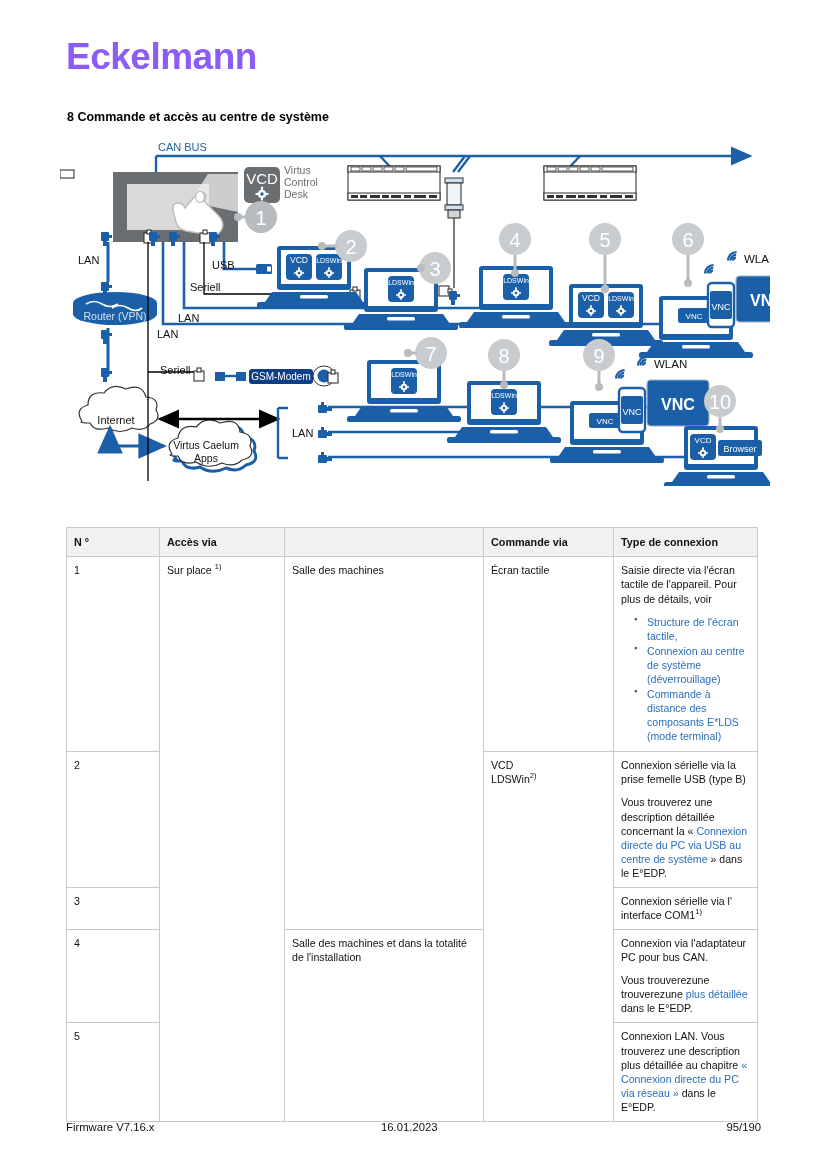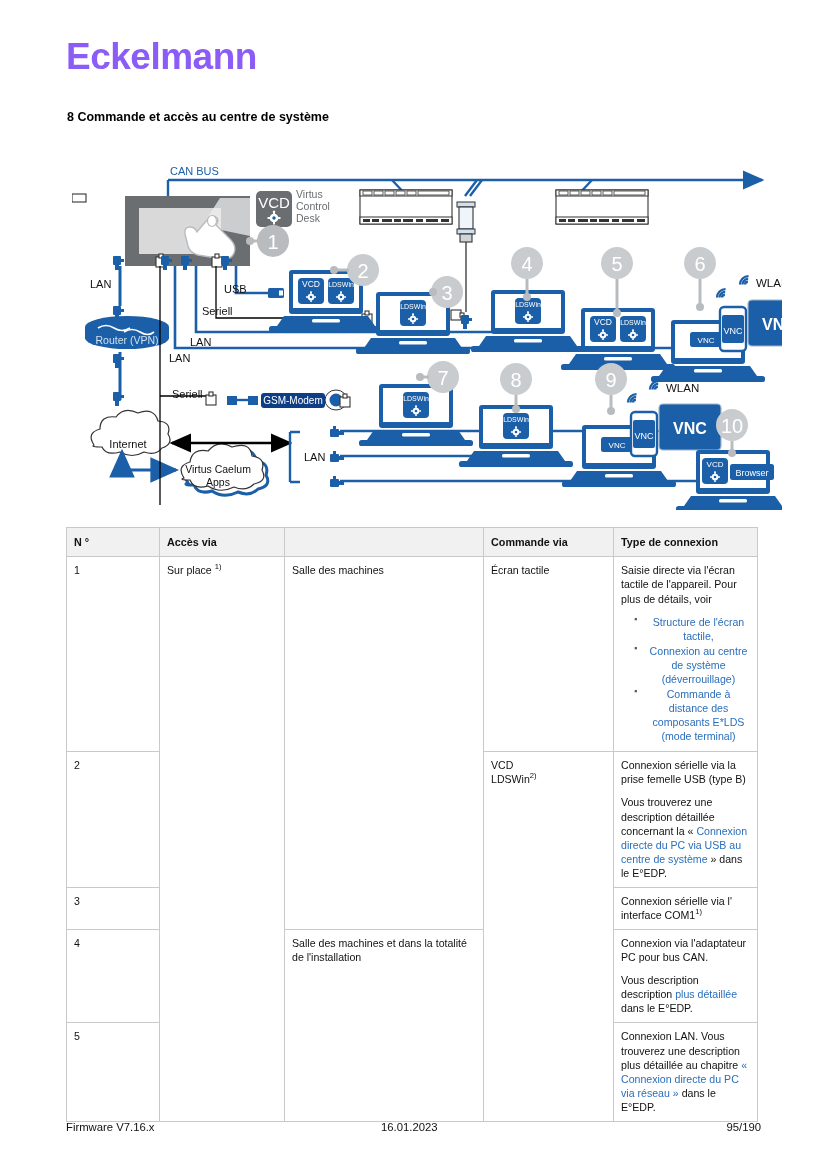--- a/index.html
+++ b/index.html
@@ -18,21 +18,21 @@
     position:absolute;left:66px;top:36px;
     font-size:37px;font-weight:bold;color:#8b5cf6;
     letter-spacing:-0.5px;
   }
   .chapter-title{
     position:absolute;left:67px;top:110px;
     font-size:12.5px;font-weight:bold;color:#000;
   }
 
   
-  .diagram{position:absolute;left:72px;top:136px;width:710px;height:350px;margin-top:24px;}
+  .diagram{position:absolute;left:60px;top:136px;width:710px;height:350px;}
   .diagram svg{display:block;}
 
   
   .intro{
     position:absolute;left:66px;top:503px;
     font-size:12.3px;color:#111;
   }
   .intro sup{font-size:8.5px;vertical-align:super;}
 
   
@@ -59,21 +59,21 @@
   .c-no{width:78px;}
   .c-acc1{width:110px;}
   .c-acc2{width:184px;}
   .c-cmd{width:115px;}
   .c-typ{width:auto;}
   .tbl p{margin:0 0 9px 0;}
   .tbl p:last-child{margin-bottom:0;}
   .lnk{color:#2a6ebb;}
   sup{font-size:7.6px;vertical-align:super;line-height:0;}
   ul.bul{margin:7px 0 0 0;padding:0 0 0 26px;list-style:none;}
-  ul.bul li{position:relative;color:#2a6ebb;margin-bottom:1px;line-height:1.33;text-align:center;}
+  ul.bul li{position:relative;color:#2a6ebb;margin-bottom:1px;line-height:1.33;}
   ul.bul li:before{
     content:"\25AA";position:absolute;left:-13px;top:-1px;color:#555;font-size:9px;
   }
 
   
   .footer{position:absolute;left:0;top:1121px;width:827px;height:20px;font-size:11.3px;color:#111;}
   .f-left{position:absolute;left:66px;top:0;}
   .f-mid{position:absolute;left:381px;top:0;}
   .f-right{position:absolute;right:66px;top:0;}
 </style>
@@ -566,21 +566,21 @@
       <tr>
         <td>3</td>
         <td><span>Connexion sérielle via l' interface COM1</span><sup>1)</sup></td>
       </tr>
 
       <tr>
         <td>4</td>
         <td rowspan="2">Salle des machines et dans la totalité de l'installation</td>
         <td>
           <p>Connexion via l'adaptateur PC pour bus CAN.</p>
-          <p><span>Vous description description </span><span class="lnk">plus détaillée</span><span> dans le E°EDP.</span></p>
+          <p><span>Vous trouverezune trouverezune </span><span class="lnk">plus détaillée</span><span> dans le E°EDP.</span></p>
         </td>
       </tr>
 
       <tr>
         <td style="height:58px">5</td>
         <td>
           <p><span>Connexion LAN. Vous trouverez une description plus détaillée au chapitre </span><span class="lnk">« Connexion directe du PC via réseau »</span><span> dans le E°EDP.</span></p>
         </td>
       </tr>
     </tbody>

